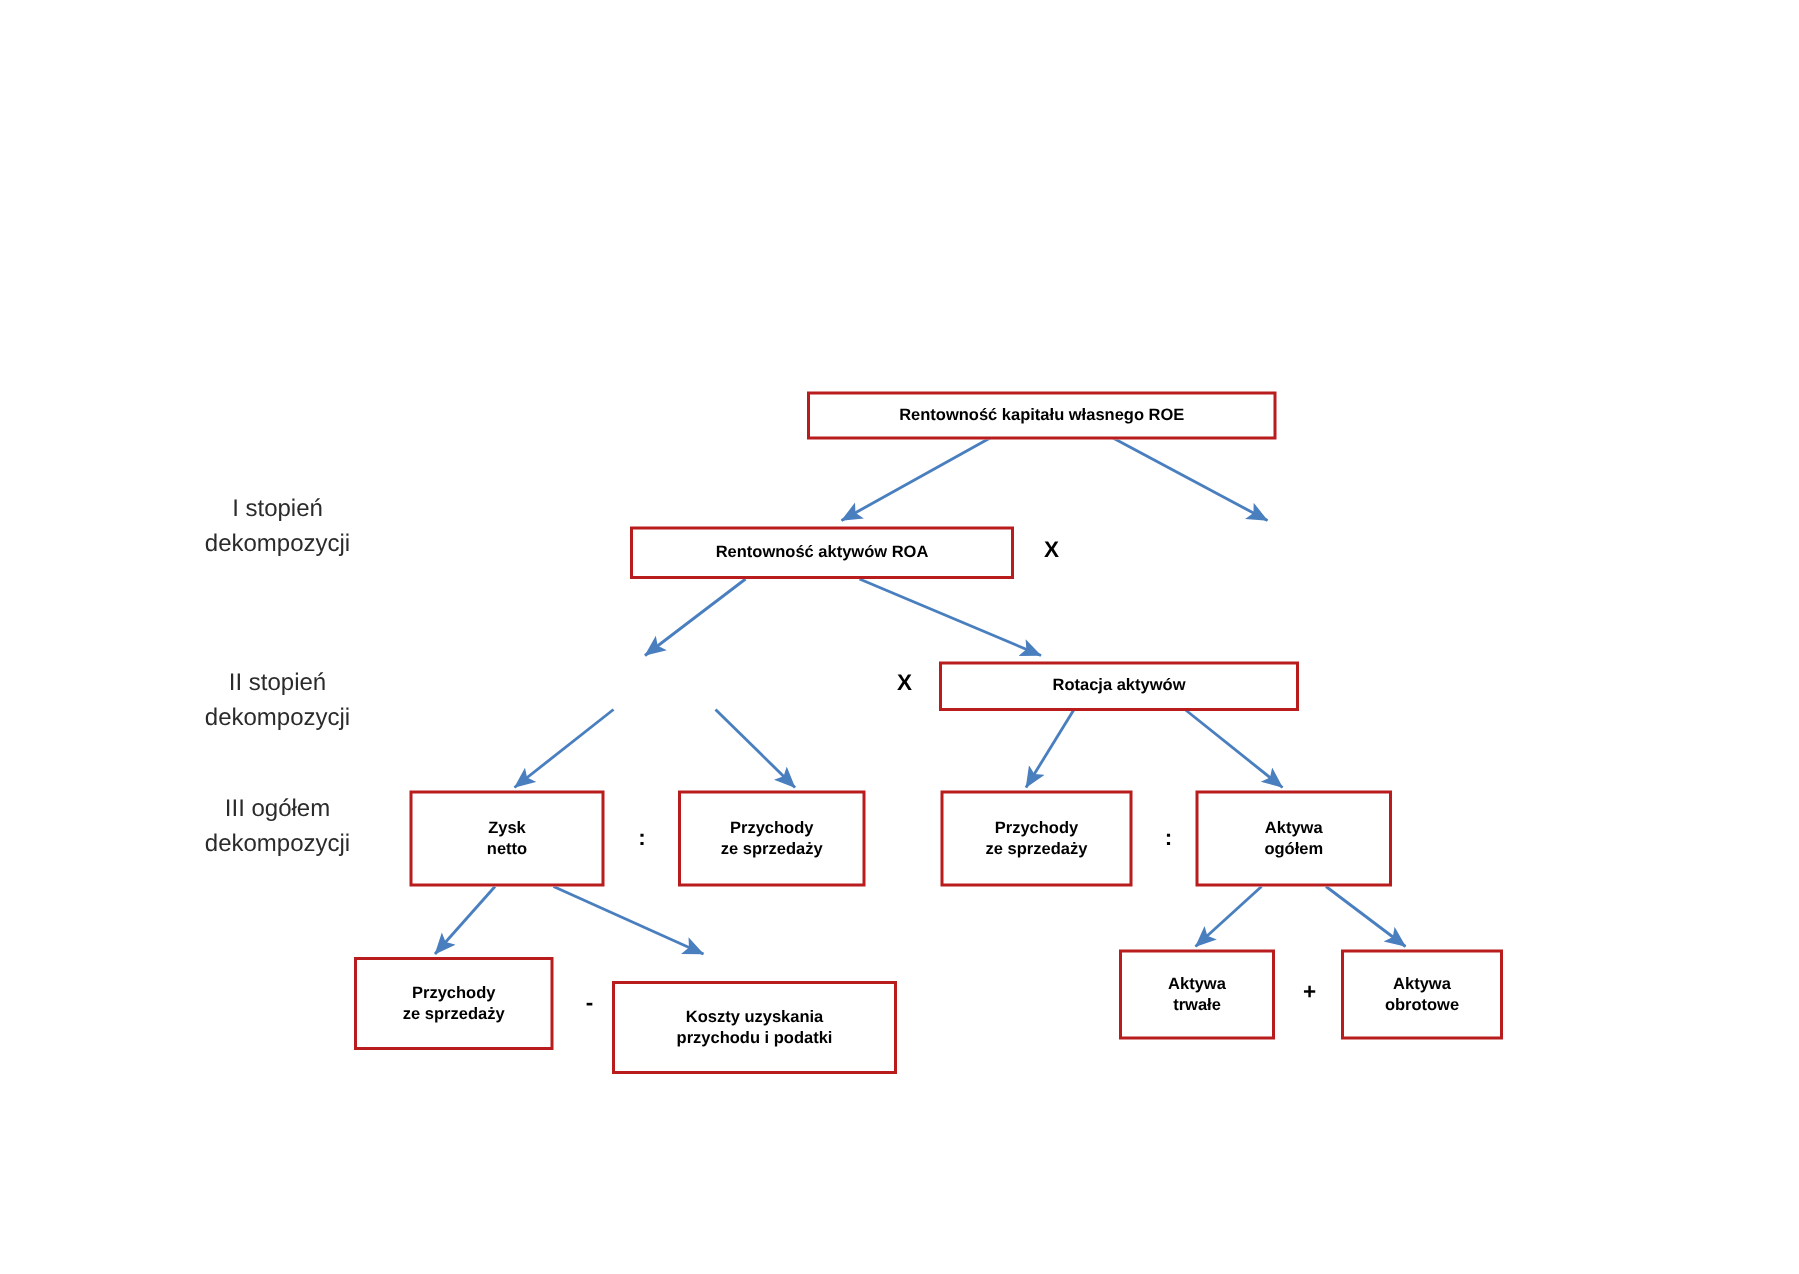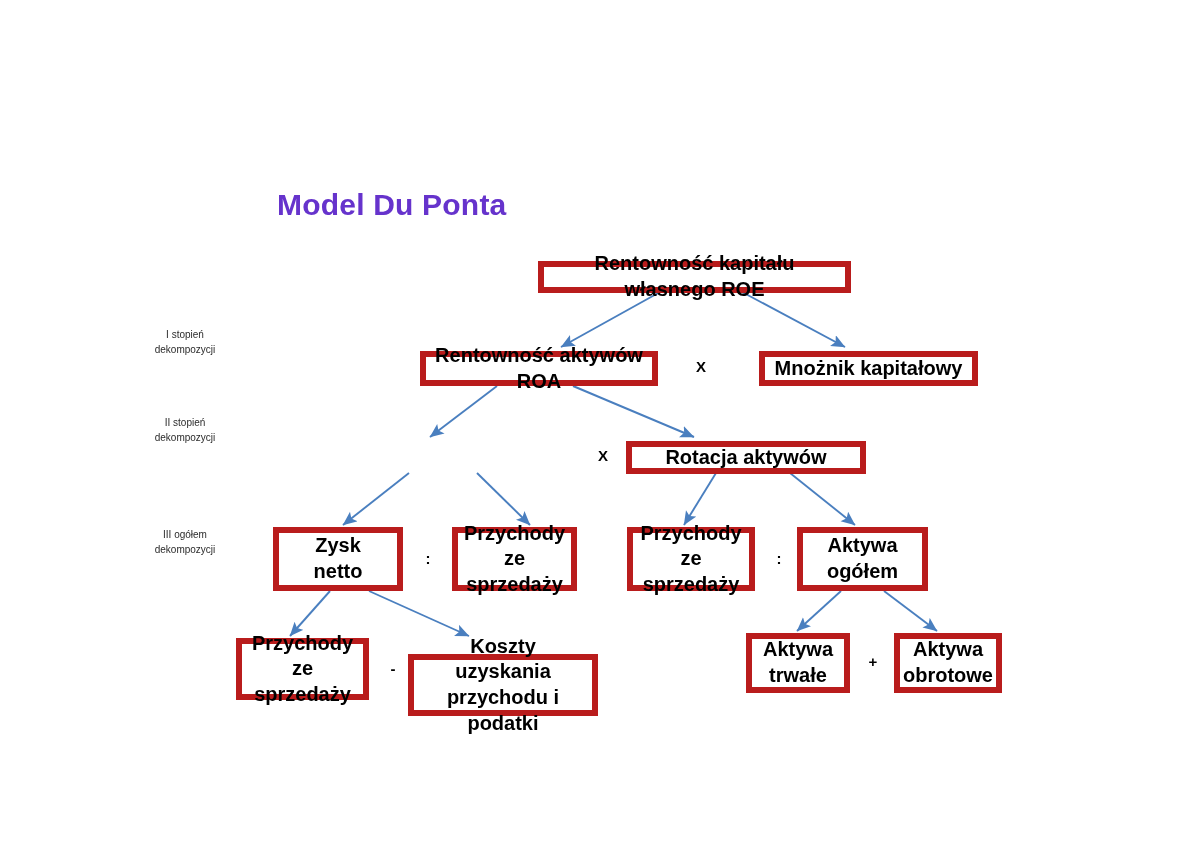--- a/index.html
+++ b/index.html
@@ -34,36 +34,36 @@
     font-size: 30px;
     font-weight: bold;
     color: #6633cc;
     letter-spacing: 0.2px;
     white-space: nowrap;
   }
   .stage-label {
     position: absolute;
     width: 190px;
     text-align: center;
-    font-size: 10px;
+    font-size: 16px;
     font-weight: 400;
     color: #2b2b2b;
     line-height: 1.45;
     white-space: pre-line;
   }
   .node {
     position: absolute;
     box-sizing: border-box;
-    border: 6px solid #b91c1c;
+    border: 2px solid #b91c1c;
     background: #ffffff;
     display: flex;
     align-items: center;
     justify-content: center;
     text-align: center;
-    font-size: 20px;
+    font-size: 11px;
     font-weight: bold;
     color: #000000;
     line-height: 1.28;
     white-space: pre-line;
     padding: 0 6px;
   }
   .op {
     position: absolute;
     font-size: 15px;
     font-weight: bold;
@@ -71,21 +71,20 @@
     text-align: center;
     line-height: 1;
     white-space: nowrap;
   }
 </style>
 </head>
 <body>
 
 <div id="canvas">
 
-  <div class="title">Model Du Ponta</div>
 
   <svg id="edges" viewBox="0 0 1199 849" width="1199" height="849" xmlns="http://www.w3.org/2000/svg">
     <defs>
       <marker id="ah" markerWidth="9" markerHeight="9" refX="7.2" refY="3.2" orient="auto" markerUnits="strokeWidth">
         <path d="M0,0 L7.4,3.2 L0,6.4 L1.6,3.2 z" fill="#4a7fbf"></path>
       </marker>
     </defs>
     <g stroke="#4a7fbf" stroke-width="1.9" fill="none" marker-end="url(#ah)">
 
       <line x1="660" y1="292" x2="561" y2="347"></line>
@@ -109,30 +108,29 @@
       <line x1="369" y1="591" x2="469" y2="636"></line>
 
       <line x1="841" y1="591" x2="797" y2="631"></line>
 
       <line x1="884" y1="591" x2="937" y2="631"></line>
     </g>
   </svg>
 
   <div class="stage-label" style="left:90px; top:328px;">I stopień
 dekompozycji</div>
-  <div class="stage-label" style="left:90px; top:416px;">II stopień
+  <div class="stage-label" style="left:90px; top:444px;">II stopień
 dekompozycji</div>
   <div class="stage-label" style="left:90px; top:528px;">III ogółem
 dekompozycji</div>
 
   <div class="node" style="left:538px; top:261px; width:313px; height:32px;">Rentowność kapitału własnego ROE</div>
 
-  <div class="node" style="left:420px; top:351px; width:238px; height:35px;">Rentowność aktywów ROA</div>
+  <div class="node" style="left:420px; top:351px; width:256px; height:35px;">Rentowność aktywów ROA</div>
   <div class="op" style="left:689px; top:359px; width:24px;">X</div>
-  <div class="node" style="left:759px; top:351px; width:219px; height:35px;">Mnożnik kapitałowy</div>
 
   <div class="op" style="left:591px; top:448px; width:24px;">X</div>
   <div class="node" style="left:273px; top:527px; width:130px; height:64px;">Zysk
 netto</div>
 
   <div class="node" style="left:626px; top:441px; width:240px; height:33px;">Rotacja aktywów</div>
   <div class="op" style="left:419px; top:551px; width:18px;">:</div>
   <div class="node" style="left:452px; top:527px; width:125px; height:64px;">Przychody
 ze sprzedaży</div>
 

